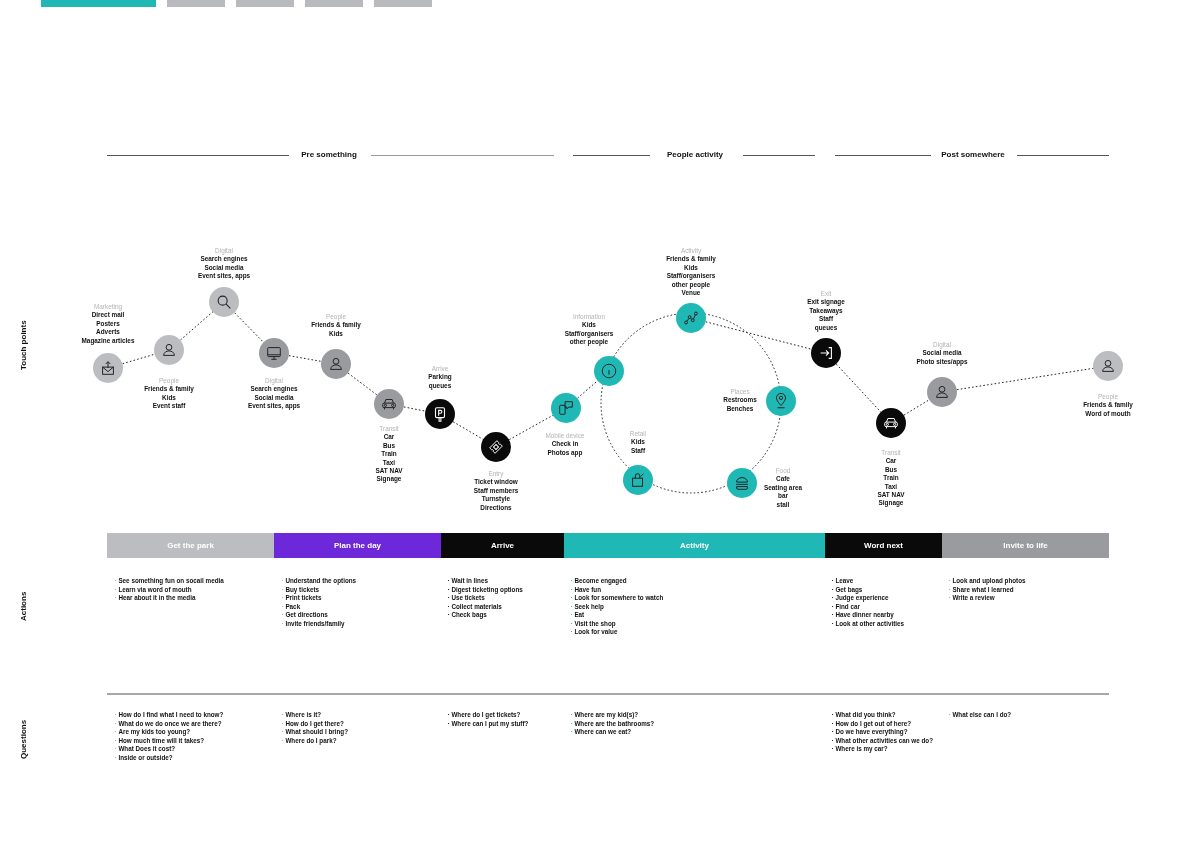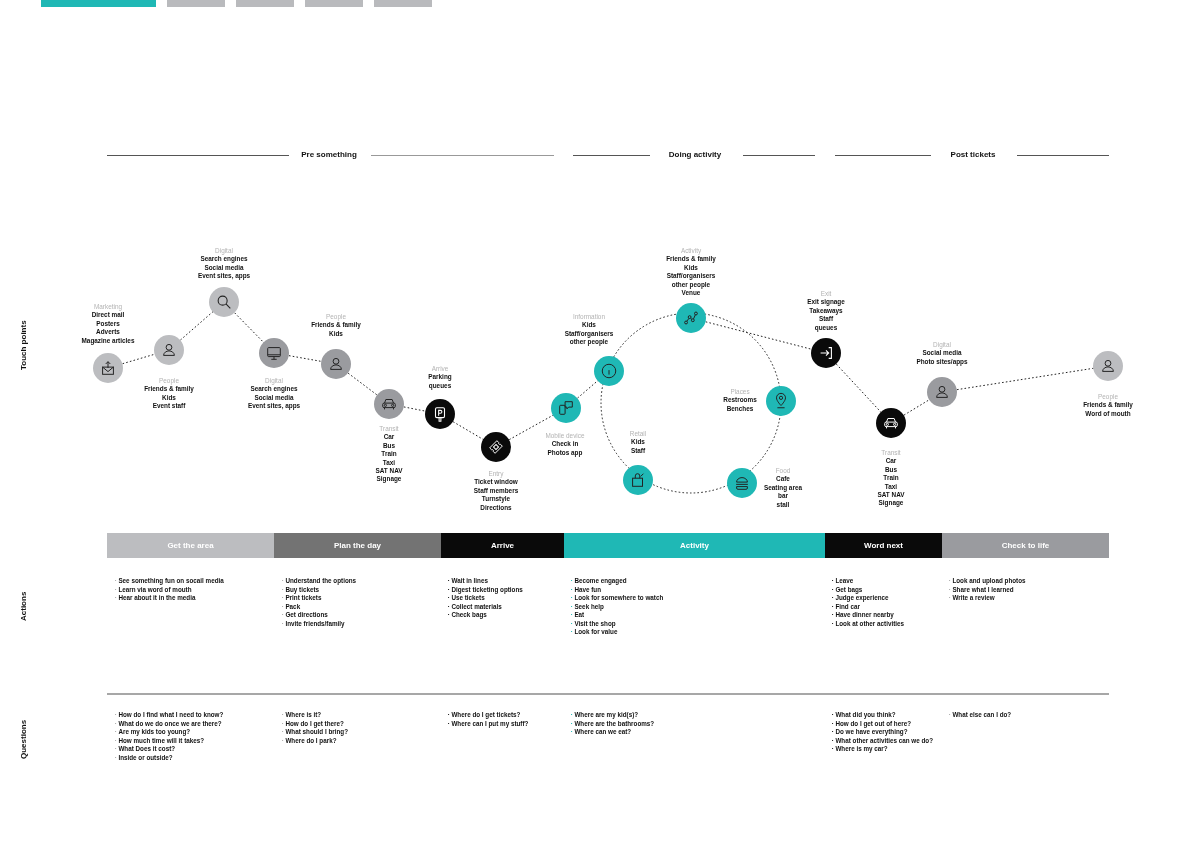--- a/index.html
+++ b/index.html
@@ -49,24 +49,24 @@
   <div class="tab" style="left:236px;width:58px;"></div>
   <div class="tab" style="left:305px;width:58px;"></div>
   <div class="tab" style="left:374px;width:58px;"></div>
 </div>
 
 <div class="phase-row">
   <div class="phase-line" style="left:107px;width:182px;"></div>
   <div class="phase-label" style="left:289px;width:80px;">Pre something</div>
   <div class="phase-line light" style="left:371px;width:183px;"></div>
   <div class="phase-line" style="left:573px;width:77px;"></div>
-  <div class="phase-label" style="left:655px;width:80px;">Doing activity</div>
+  <div class="phase-label" style="left:655px;width:80px;">People activity</div>
   <div class="phase-line" style="left:743px;width:72px;"></div>
   <div class="phase-line" style="left:835px;width:96px;"></div>
-  <div class="phase-label" style="left:933px;width:80px;">Post tickets</div>
+  <div class="phase-label" style="left:933px;width:80px;">Post somewhere</div>
   <div class="phase-line" style="left:1017px;width:92px;"></div>
 </div>
 
 <div class="side-label" style="left:19px;top:370px;">Touch points</div>
 <div class="side-label" style="left:19px;top:621px;">Actions</div>
 <div class="side-label" style="left:19px;top:759px;">Questions</div>
 
 <svg class="map" viewBox="0 0 1191 842">
   <g stroke="#222" stroke-width="1" stroke-dasharray="1.6 2.2" fill="none">
     <line x1="108" y1="368" x2="169" y2="350"></line>
@@ -317,26 +317,26 @@
   <div class="tp-cat">Digital</div>
   <div class="tp-item">Social media</div>
   <div class="tp-item">Photo sites/apps</div>
 </div>
 <div class="tp-text" style="left:1108px;top:393px;">
   <div class="tp-cat">People</div>
   <div class="tp-item">Friends &amp; family</div>
   <div class="tp-item">Word of mouth</div>
 </div>
 
-<div class="stage-bar" style="left:107px;width:167px;background:#bcbdc0;">Get the area</div>
-<div class="stage-bar" style="left:274px;width:167px;background:#737373;">Plan the day</div>
+<div class="stage-bar" style="left:107px;width:167px;background:#bcbdc0;">Get the park</div>
+<div class="stage-bar" style="left:274px;width:167px;background:#6d28d9;">Plan the day</div>
 <div class="stage-bar" style="left:441px;width:123px;background:#0a0a0a;">Arrive</div>
 <div class="stage-bar" style="left:564px;width:261px;background:#1fb8b5;">Activity</div>
 <div class="stage-bar" style="left:825px;width:117px;background:#0a0a0a;">Word next</div>
-<div class="stage-bar" style="left:942px;width:167px;background:#9a9b9f;">Check to life</div>
+<div class="stage-bar" style="left:942px;width:167px;background:#9a9b9f;">Invite to life</div>
 
 <ul class="list" style="left:115px;top:577px;">
   <li>See something fun on socail media</li>
   <li>Learn via word of mouth</li>
   <li>Hear about it in the media</li>
 </ul>
 <ul class="list" style="left:282px;top:577px;">
   <li>Understand the options</li>
   <li>Buy tickets</li>
   <li>Print tickets</li>

